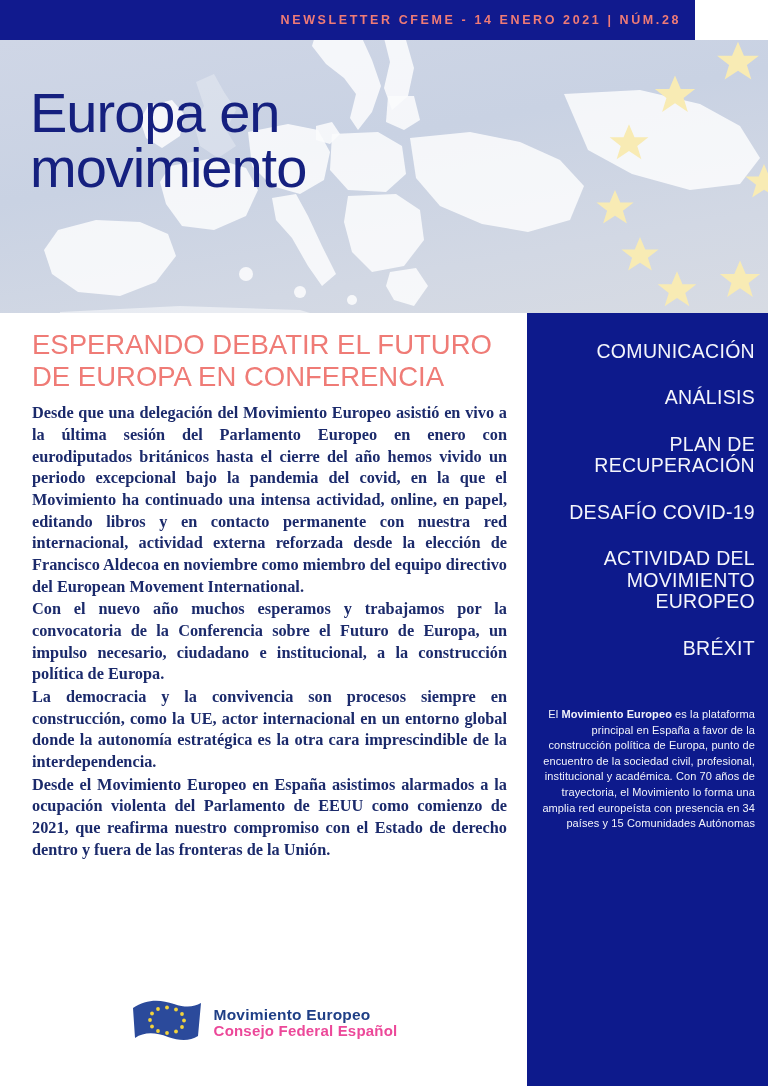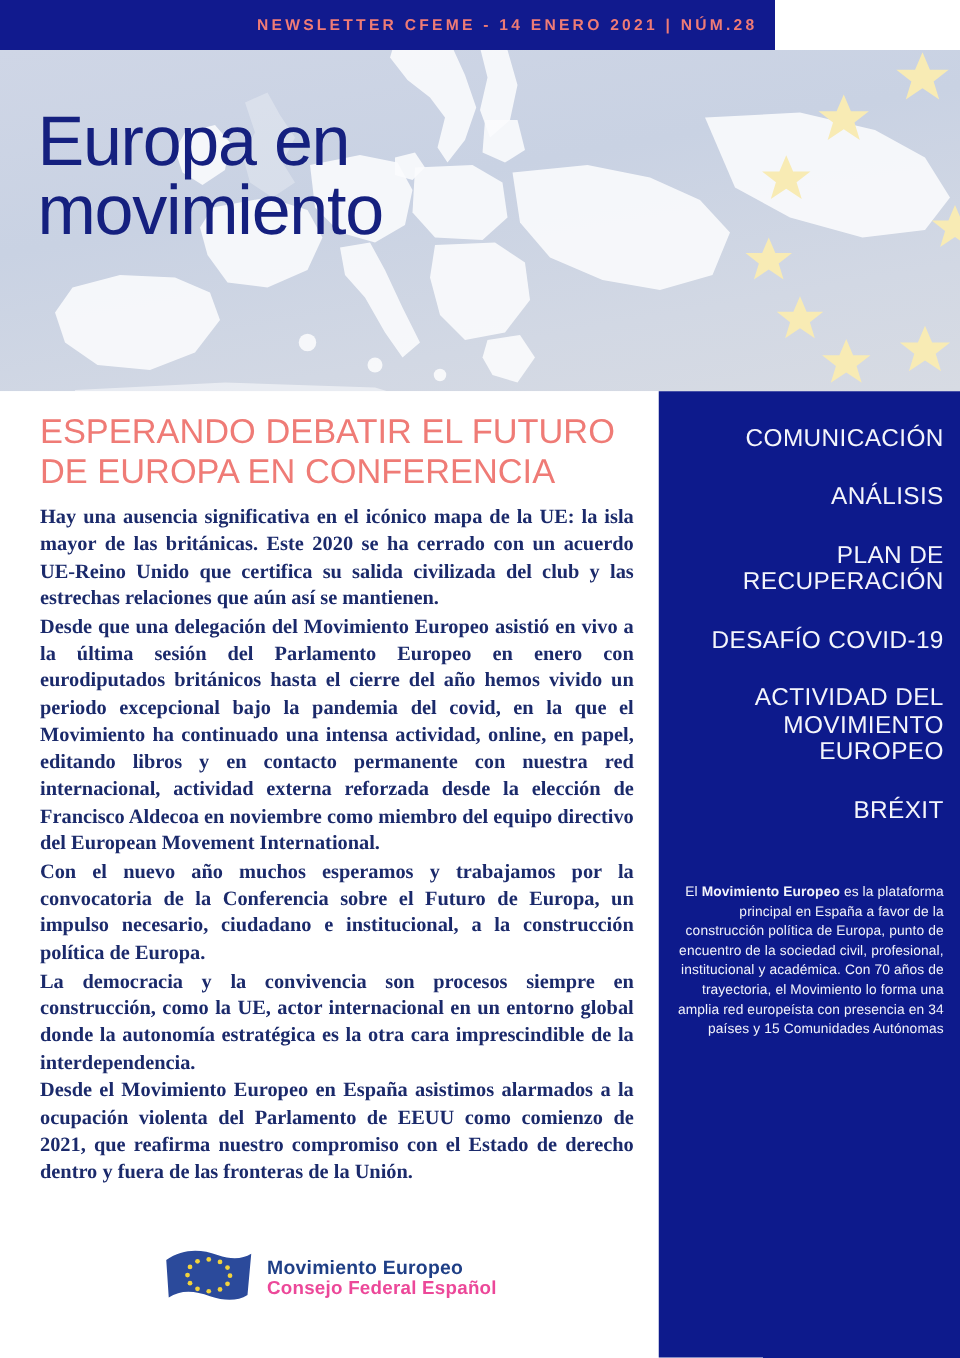--- a/index.html
+++ b/index.html
@@ -13,21 +13,21 @@
     background: #ffffff;
     font-family: "Liberation Sans", sans-serif;
     overflow: hidden;
     position: relative;
   }
 
   
   .topbar {
     position: absolute;
     left: 0; top: 0;
-    width: 620px;
+    width: 695px;
     height: 40px;
     background: #111a8e;
     box-sizing: border-box;
     display: flex;
     align-items: center;
     justify-content: flex-end;
     padding-right: 14px;
   }
   .topbar-text {
     color: #ef7b76;
@@ -236,21 +236,20 @@
     <use href="#eustar" transform="translate(196,142) scale(1.2)"></use>
   </svg>
 
   <h1 class="banner-title">Europa en
 movimiento</h1>
 </div>
 
 <div class="main">
   <h2 class="headline">ESPERANDO DEBATIR EL FUTURO DE EUROPA EN CONFERENCIA</h2>
   <div class="article-body">
-    <p>Hay una ausencia significativa en el icónico mapa de la UE: la isla mayor de las británicas. Este 2020 se ha cerrado con un acuerdo UE-Reino Unido que certifica su salida civilizada del club y las estrechas relaciones que aún así se mantienen.</p>
     <p>Desde que una delegación del Movimiento Europeo asistió en vivo a la última sesión del Parlamento Europeo en enero con eurodiputados británicos hasta el cierre del año hemos vivido un periodo excepcional bajo la pandemia del covid, en la que el Movimiento ha continuado una intensa actividad, online, en papel, editando libros y en contacto permanente con nuestra red internacional, actividad externa reforzada desde la elección de Francisco Aldecoa en noviembre como miembro del equipo directivo del European Movement International.</p>
     <p>Con el nuevo año muchos esperamos y trabajamos por la convocatoria de la Conferencia sobre el Futuro de Europa, un impulso necesario, ciudadano e institucional, a la construcción política de Europa.</p>
     <p>La democracia y la convivencia son procesos siempre en construcción, como la UE, actor internacional en un entorno global donde la autonomía estratégica es la otra cara imprescindible de la interdependencia.</p>
     <p>Desde el Movimiento Europeo en España asistimos alarmados a la ocupación violenta del Parlamento de EEUU como comienzo de 2021, que reafirma nuestro compromiso con el Estado de derecho dentro y fuera de las fronteras de la Unión.</p>
   </div>
 
   <div class="logo-wrap">
     <svg class="logo-flag" viewBox="0 0 74 50" aria-hidden="true">
       <path d="M3,10 C16,1 30,1 44,6 C56,10 64,9 71,5 L68,38 C60,43 50,43 38,39 C25,34 14,34 5,40 Z" fill="#2b4a9b"></path>
       <g fill="#f2d33c">

